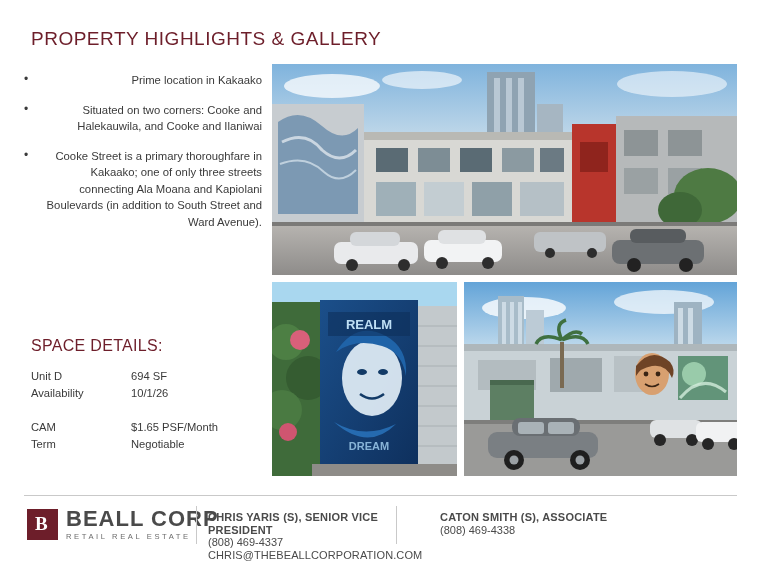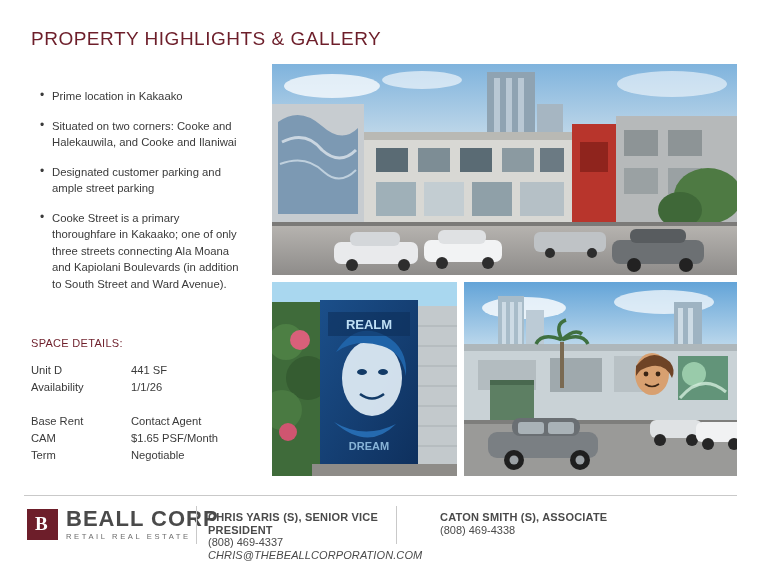--- a/index.html
+++ b/index.html
@@ -34,22 +34,23 @@
 
   
   .left-col {
     position: absolute;
     left: 24px;
     top: 72px;
     width: 238px;
   }
   .bullets {
     list-style: none;
-    margin: 16px;
+    margin: 0;
     padding: 0;
+    text-align: right;
   }
   .bullets li {
     position: relative;
     padding-left: 12px;
     margin-bottom: 13px;
     font-size: 11.3px;
     line-height: 16.5px;
     color: #3a3a3a;
   }
   .bullets li:before {
@@ -61,21 +62,21 @@
     color: #3a3a3a;
   }
 
   .space-details-block {
     position: absolute;
     left: 31px;
     top: 337px;
     width: 240px;
   }
   .space-details-heading {
-    font-size: 11px;
+    font-size: 16px;
     color: #6d1e2a;
     letter-spacing: 0.3px;
     margin-bottom: 14px;
   }
   .detail-table {
     width: 100%;
     border-collapse: collapse;
     font-size: 11.2px;
     color: #3a3a3a;
     margin-top: 13px;
@@ -181,59 +182,53 @@
     line-height: 12.5px;
   }
   .contact.c1 { left: 208px; width: 185px; }
   .contact.c2 { left: 408px; width: 200px; margin-left: 32px; }
   .contact .name {
     font-weight: bold;
     letter-spacing: 0.2px;
   }
   .contact .email {
     letter-spacing: 0.1px;
-    font-style: italic;
   }
 </style>
 </head>
 <body>
 
 <div class="page">
 
   <div class="title">PROPERTY HIGHLIGHTS &amp; GALLERY</div>
 
   <div class="left-col">
     <ul class="bullets">
       <li>Prime location in Kakaako</li>
       <li>Situated on two corners: Cooke and Halekauwila, and Cooke and Ilaniwai</li>
-      <li>Designated customer parking and ample street parking</li>
       <li>Cooke Street is a primary thoroughfare in Kakaako; one of only three streets connecting Ala Moana and Kapiolani Boulevards (in addition to South Street and Ward Avenue).</li>
     </ul>
   </div>
 
   <div class="space-details-block">
     <div class="space-details-heading">SPACE DETAILS:</div>
     <table class="detail-table">
       <tbody>
           <tr>
         <td class="label">Unit D</td>
-        <td class="value">441 SF</td>
+        <td class="value">694 SF</td>
       </tr>
       <tr>
         <td class="label">Availability</td>
-        <td class="value">1/1/26</td>
+        <td class="value">10/1/26</td>
       </tr>
       <tr class="detail-spacer">
             <td></td>
             <td></td>
           </tr>
-      <tr>
-        <td class="label">Base Rent</td>
-        <td class="value">Contact Agent</td>
-      </tr>
       <tr>
         <td class="label">CAM</td>
         <td class="value">$1.65 PSF/Month</td>
       </tr>
       <tr>
         <td class="label">Term</td>
         <td class="value">Negotiable</td>
       </tr>
     </tbody>
       </table>

